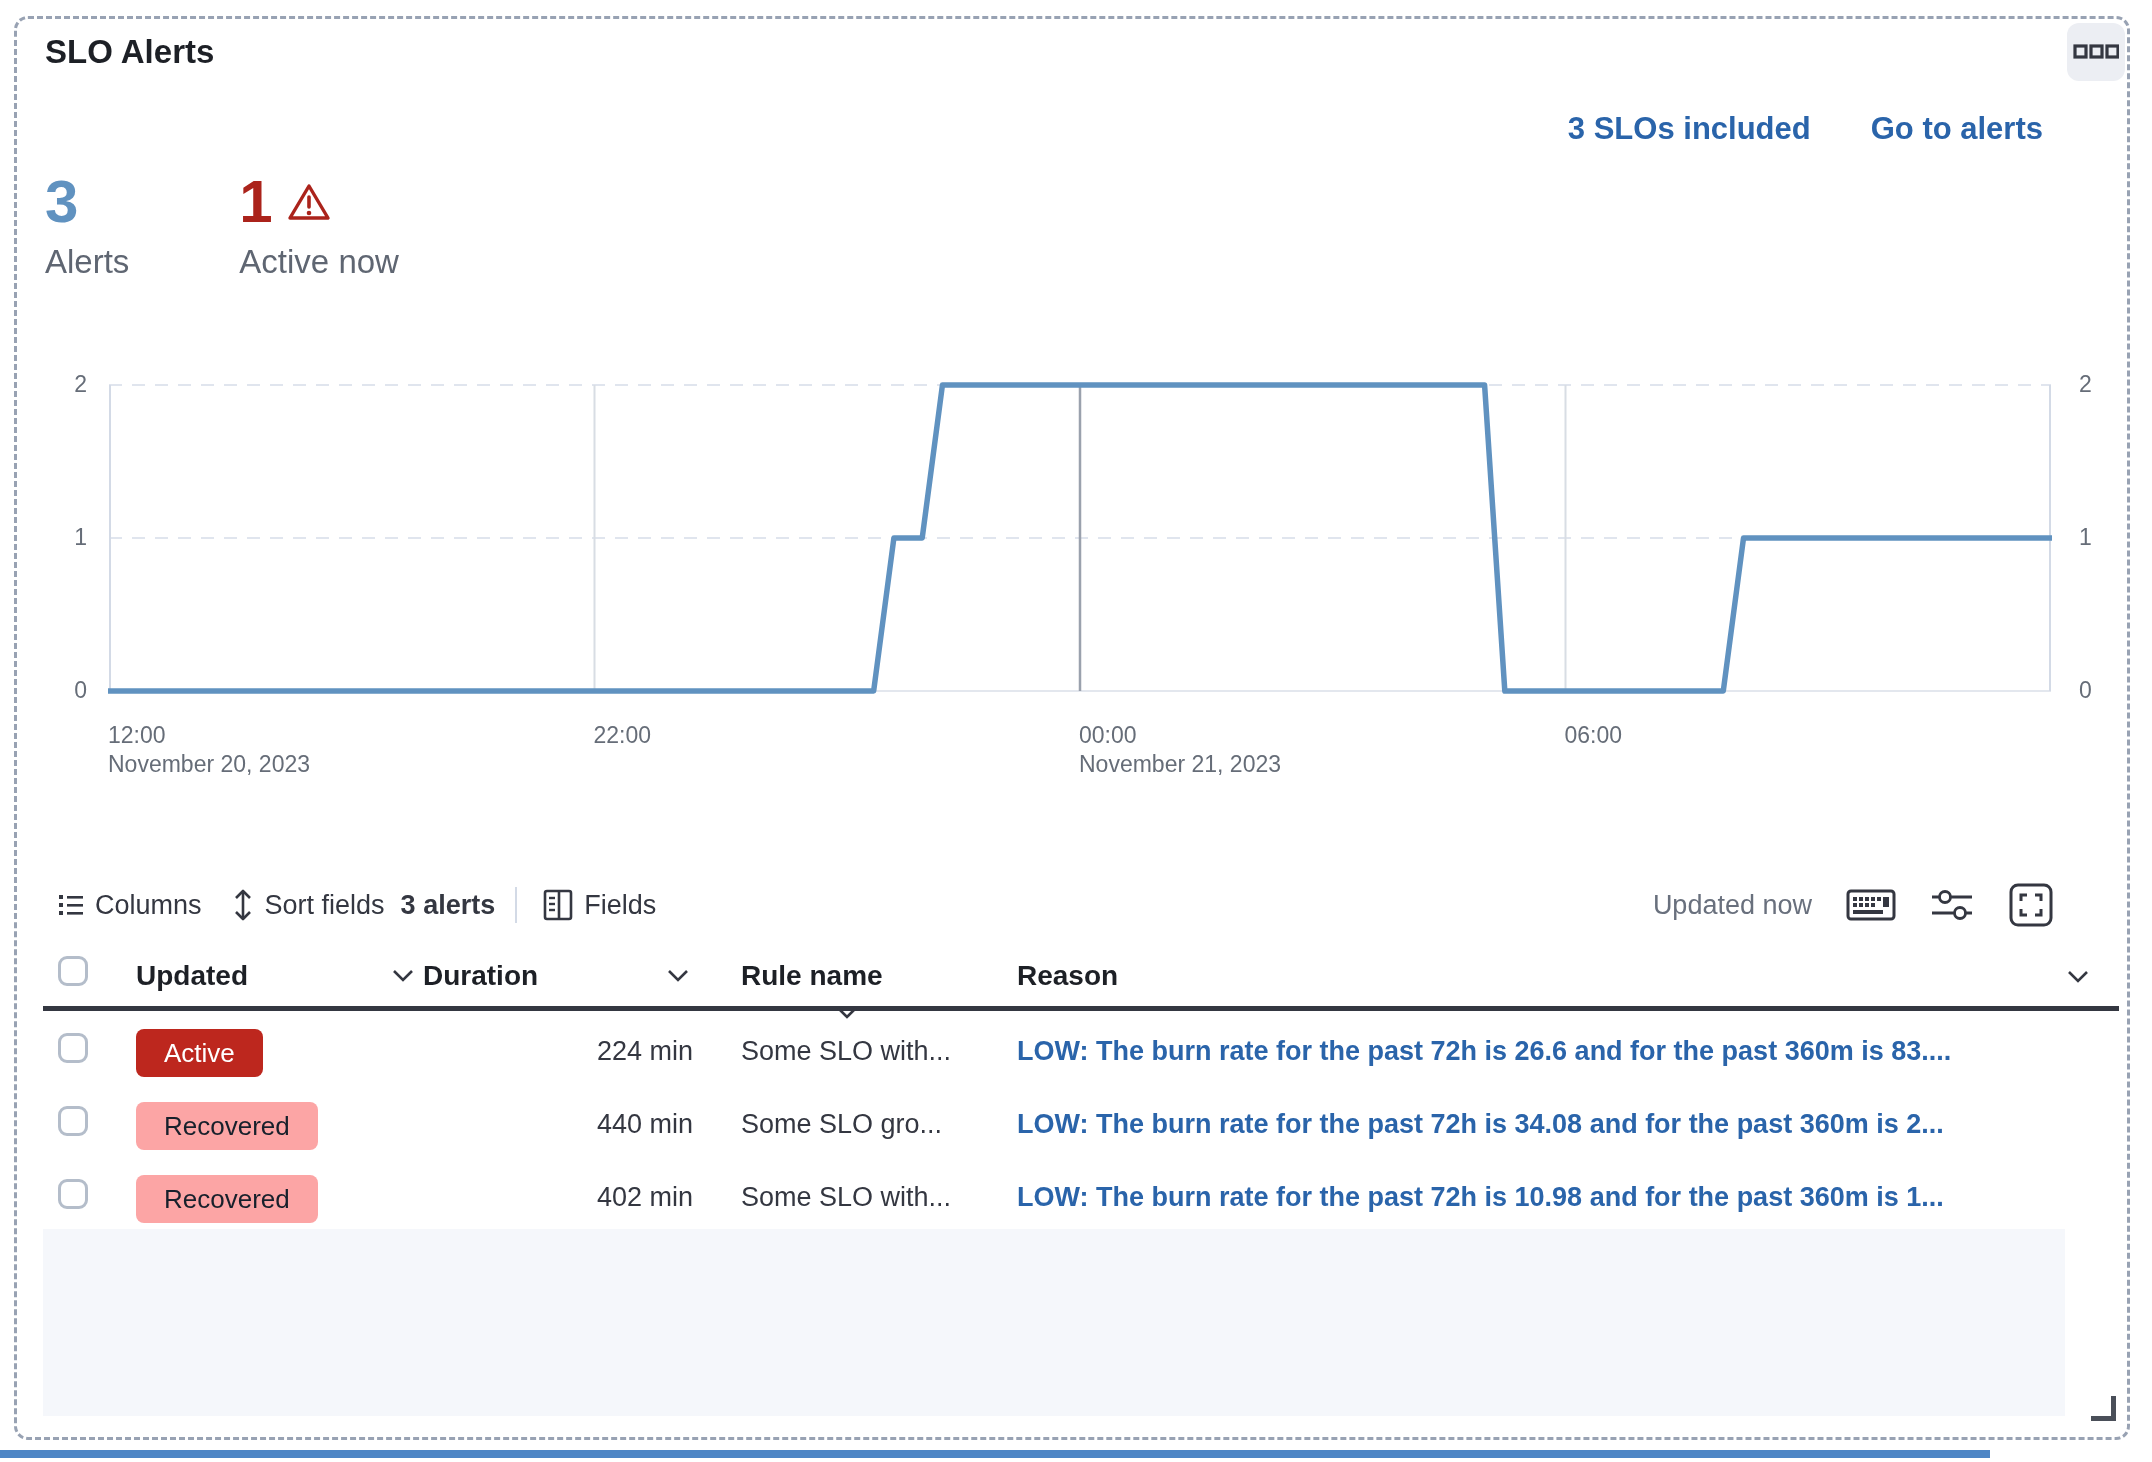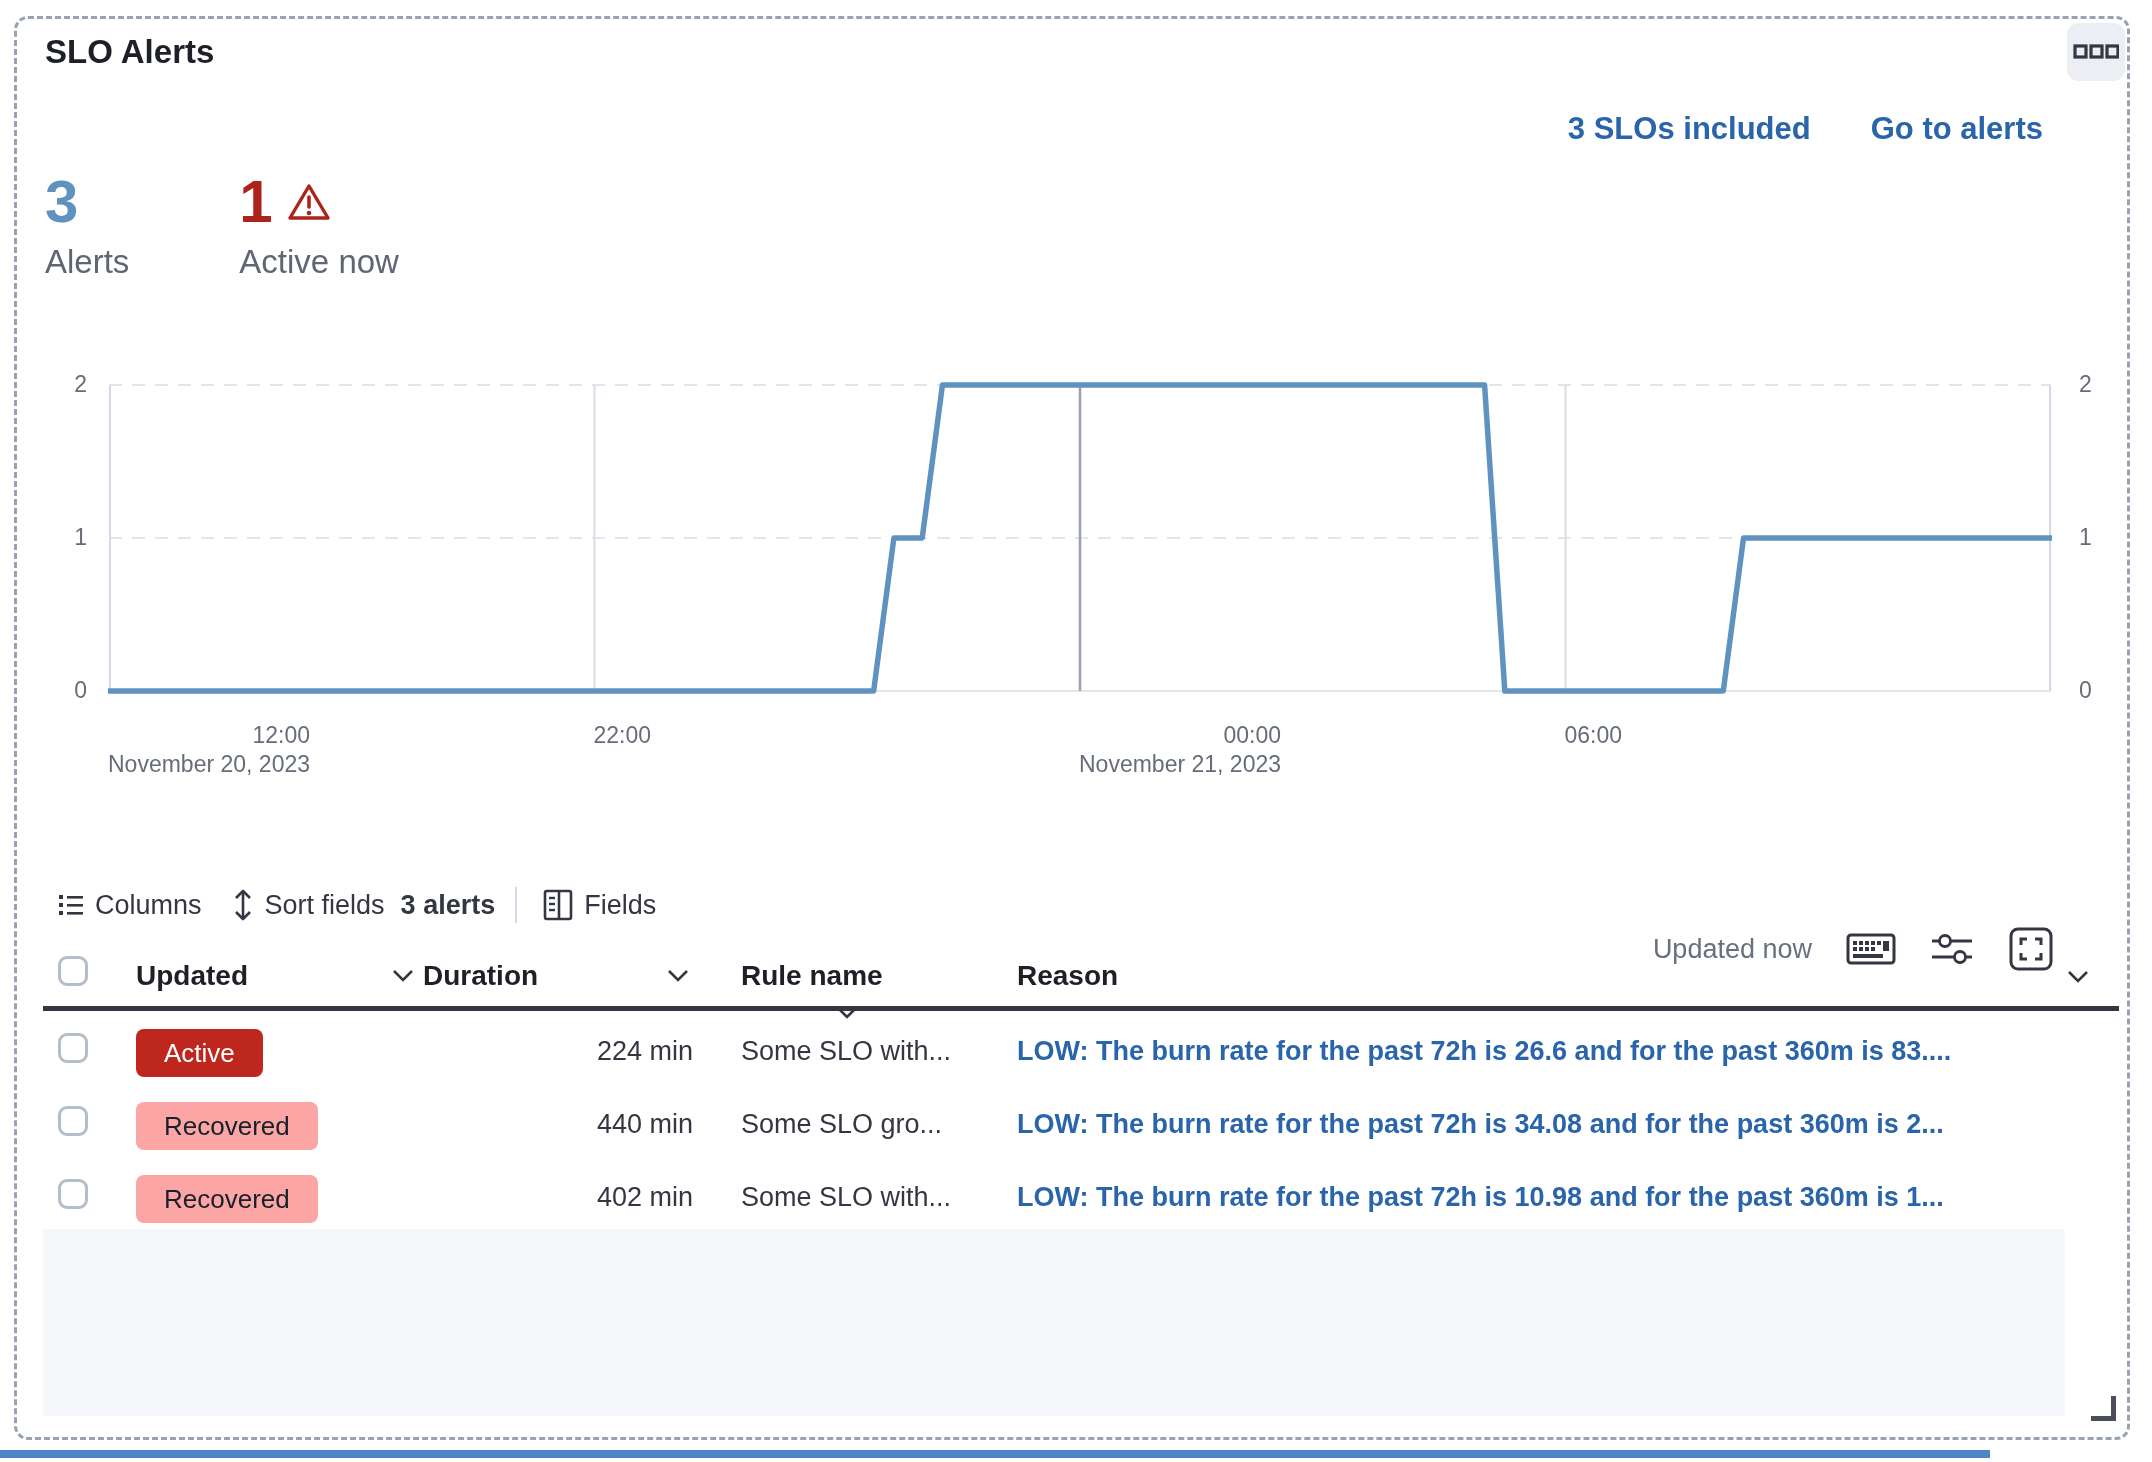--- a/index.html
+++ b/index.html
@@ -14,24 +14,24 @@
   .links a{font-size:31px;font-weight:600;color:#2A64AA;text-decoration:none;cursor:pointer;}
   .stats{position:absolute;left:28px;top:150px;display:flex;gap:110px;}
   .stat-num{font-size:60px;font-weight:700;line-height:66px;display:flex;align-items:center;gap:14px;}
   .stat-num.blue{color:#6092C0;}
   .stat-num.red{color:#AB231B;}
   .stat-label{font-size:33px;color:#5F6672;margin-top:8px;}
   
   #chart-svg{position:absolute;left:91px;top:361px;}
   .ylab{position:absolute;font-size:23px;color:#666D78;width:40px;}
   .ylab.left{text-align:right;}
-  .xtick{position:absolute;top:702px;font-size:23px;color:#666D78;line-height:29px;white-space:nowrap;text-align:right;}
+  .xtick{position:absolute;top:702px;font-size:23px;color:#666D78;line-height:29px;white-space:nowrap;}
   
   .toolbar-left{position:absolute;left:41px;top:866px;display:flex;align-items:center;height:40px;}
-  .toolbar-right{position:absolute;right:73px;top:866px;display:flex;align-items:center;height:40px;gap:34px;margin-top:44px;}
+  .toolbar-right{position:absolute;right:73px;top:866px;display:flex;align-items:center;height:40px;gap:34px;}
   .tb-btn{display:flex;align-items:center;gap:11px;font-size:27px;font-weight:500;color:#343741;cursor:pointer;}
   .tb-count{font-size:27px;font-weight:700;margin-left:16px;}
   .tb-divider{width:2px;height:36px;background:#D3DAE6;margin:0 26px 0 20px;}
   .tb-updated{font-size:27px;color:#69707D;}
   
   .thead{position:absolute;left:26px;top:929px;width:2076px;height:58px;border-bottom:5px solid #343741;}
   .th{position:absolute;top:12px;font-size:28px;font-weight:700;color:#1D2026;display:flex;align-items:center;gap:14px;}
   .checkbox{width:30px;height:30px;border:3px solid #B4BDCA;border-radius:9px;background:#fff;box-sizing:border-box;cursor:pointer;}
   .thead .checkbox{position:absolute;left:15px;top:8px;}
   #rows{position:absolute;left:26px;top:1006px;width:2076px;}

